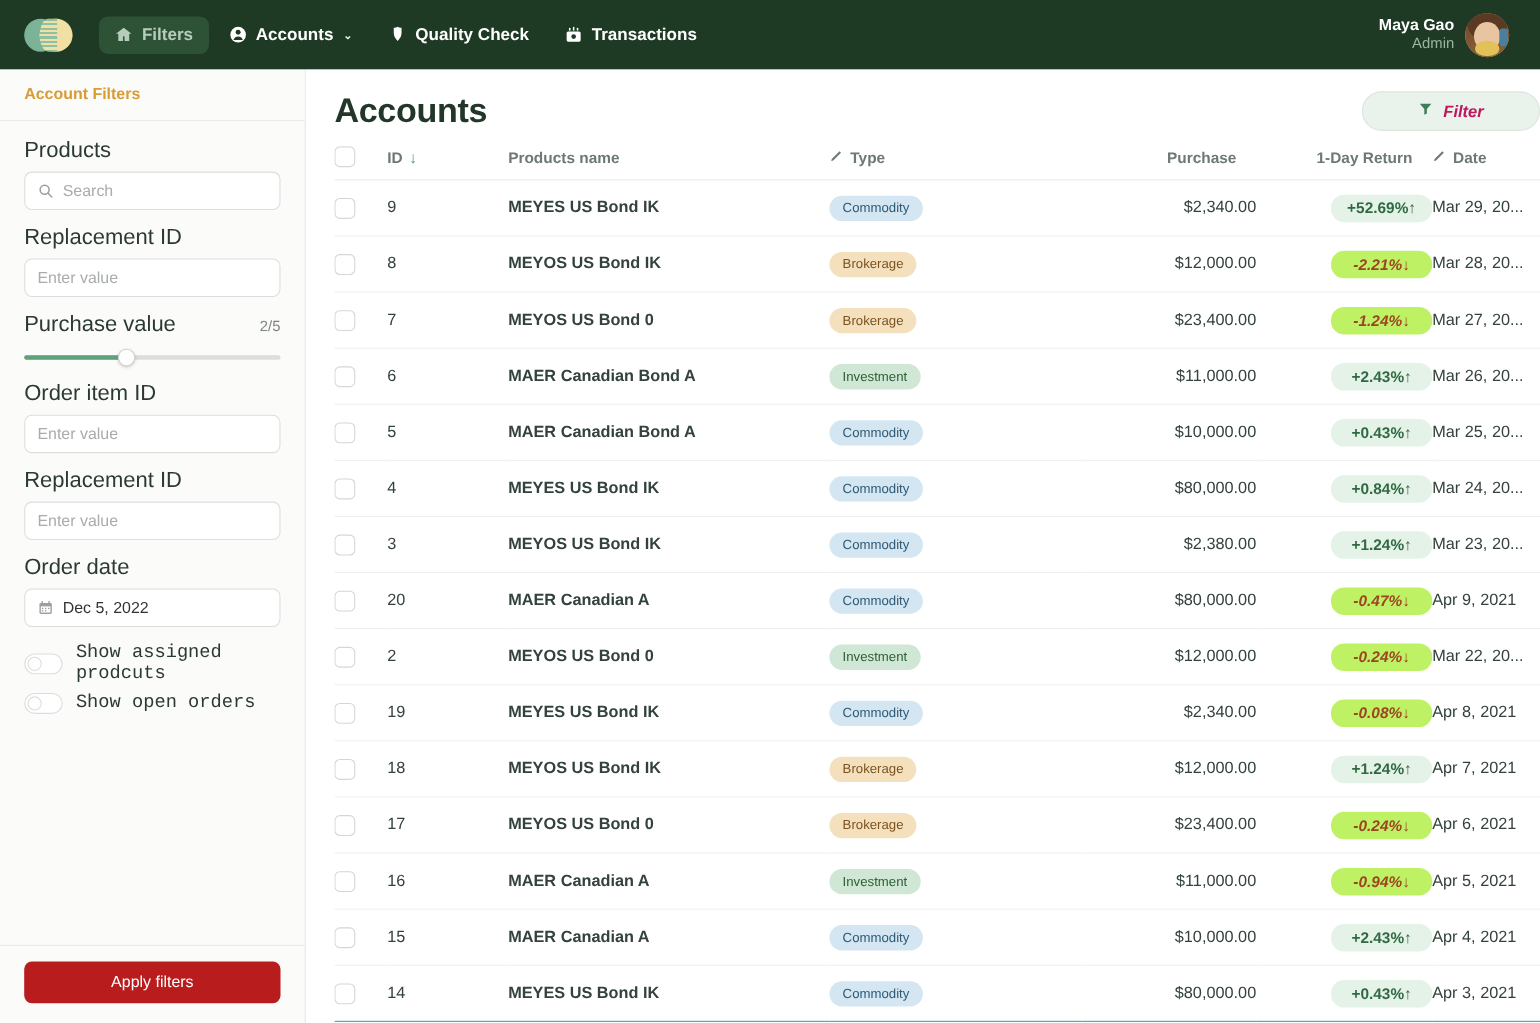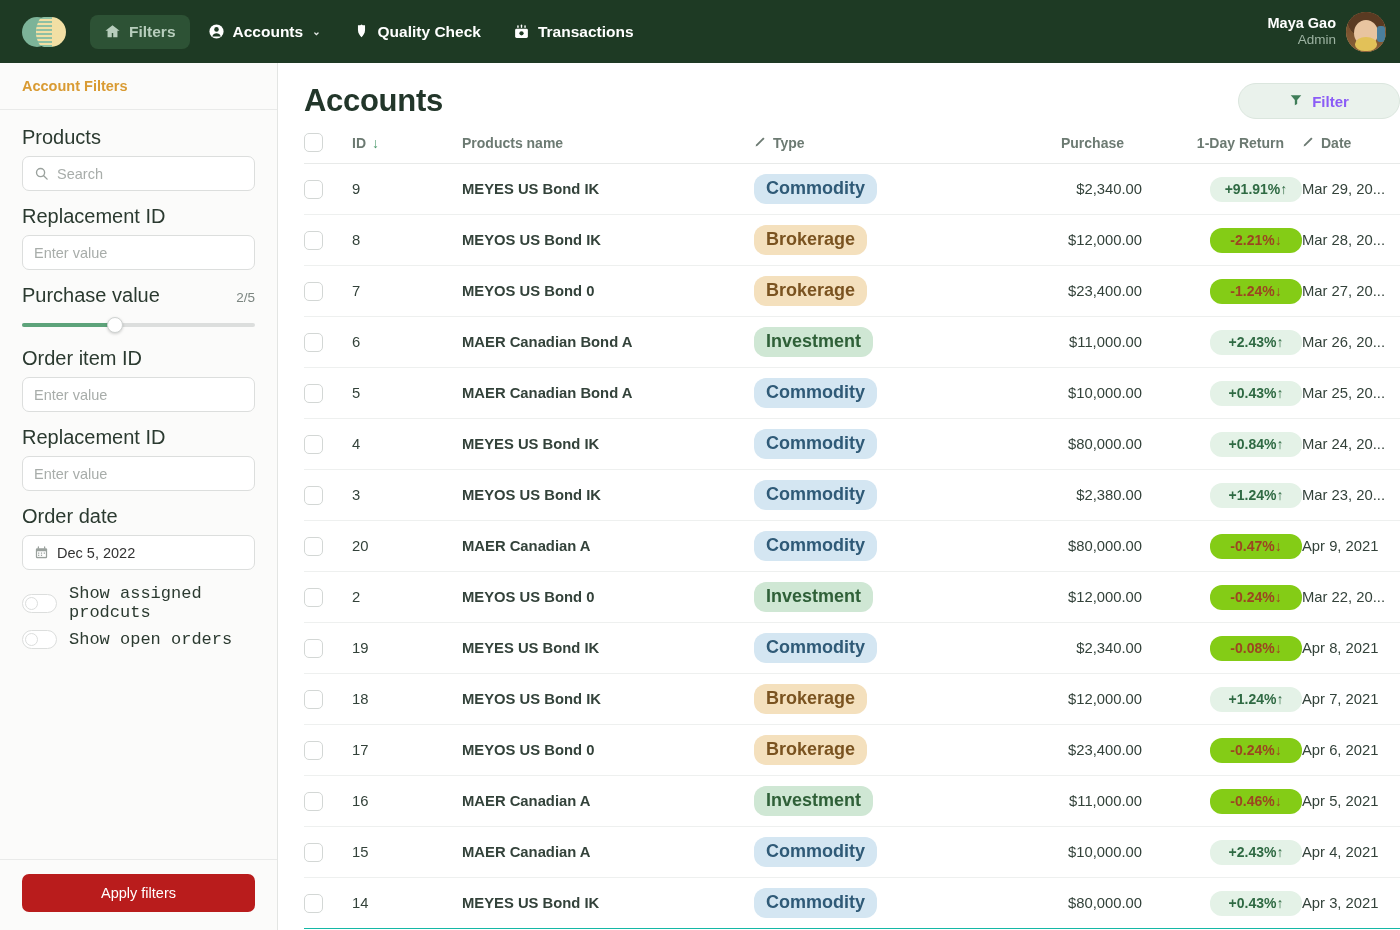--- a/index.html
+++ b/index.html
@@ -30,21 +30,21 @@
   .nav-item {
     display: flex; align-items: center; gap: 8px;
     padding: 8px 14px; border-radius: 8px; cursor: pointer;
     color: #ffffff; font-size: 15.5px; font-weight: bold; white-space: nowrap;
   }
   .nav-item.active { background: #2d5235; color: #b7cdbc; }
   .nav-item svg { display: block; }
   .nav-chev { font-size: 10px; opacity: .9; margin-left: 1px; }
 
   .user-block {
-    position: absolute; right: 14px; top: 0; height: 63px;
+    position: absolute; right: 28px; top: 0; height: 63px;
     display: flex; align-items: center; gap: 10px;
   }
   .user-text { text-align: right; line-height: 1.25; }
   .user-name { color: #fff; font-size: 14.5px; font-weight: bold; }
   .user-role { color: #9db3a2; font-size: 13.5px; }
   .avatar {
     width: 40px; height: 40px; border-radius: 50%; overflow: hidden;
     position: relative; background: #c8a878; flex: 0 0 auto;
   }
   .avatar .hair { position:absolute; inset:0; background: radial-gradient(circle at 50% 18%, #5a3a22 0 48%, transparent 49%), linear-gradient(#6b4526, #8a6038); }
@@ -107,21 +107,21 @@
   
   .main { flex: 1 1 auto; min-width: 0; display: flex; flex-direction: column; background: #fff; padding-left: 26px; }
   .main-head { display: flex; align-items: center; padding: 20px 0 14px 0; flex: 0 0 auto; }
   .page-title { font-size: 31px; font-weight: bold; color: #22362a; letter-spacing: -.3px; }
   .head-actions { margin-left: auto; display: flex; gap: 18px; padding-right: 0px; }
   .btn {
     height: 36px; border-radius: 18px; display: flex; align-items: center; justify-content: center;
     gap: 9px; font-size: 15px; font-weight: bold; cursor: pointer; border: 1px solid transparent;
     font-family: "Liberation Sans", sans-serif;
   }
-  .btn-filter { width: 162px; background: #eaf2ec; color: #8b5cf6; border-color: #dbe6de; }
+  .btn-filter { width: 162px; background: #eaf2ec; color: #be185d; border-color: #dbe6de; font-style: italic; }
   .btn-add { width: 162px; background: #4e9b6e; color: #fff; }
 
   .table-wrap { flex: 1 1 auto; min-height: 0; overflow: hidden; }
   table.tbl { width: 1126px; border-collapse: collapse; table-layout: fixed; }
   .tbl th {
     font-size: 14px; font-weight: bold; color: #6c7a72; text-align: left;
     padding: 0 0 11px 0; border-bottom: 1px solid #e8eae9; vertical-align: middle;
   }
   .th-inner { display: flex; align-items: center; gap: 6px; }
   .th-right .th-inner { justify-content: flex-end; padding-right: 18px; }
@@ -136,33 +136,33 @@
   .col-ret  { width: 160px; }
   .col-date { width: 128px; }
 
   .cbox {
     width: 19px; height: 19px; border: 1.4px solid #d3d7d5; border-radius: 5px;
     background: #fff; cursor: pointer; display: block;
   }
   .name-cell { font-weight: bold; color: #22362a; }
   .pill {
     display: inline-block; padding: 4px 12px 5px 12px; border-radius: 12px;
-    font-size: 18px; font-weight: bold; white-space: nowrap;
+    font-size: 12px; font-weight: normal; white-space: nowrap;
   }
   .pill.Commodity  { background: #d4e6f2; color: #2f5a77; }
   .pill.Brokerage  { background: #f4e0bd; color: #7a5320; }
   .pill.Investment { background: #cfe7d4; color: #2f6038; }
   .num-cell { text-align: right; padding-right: 18px; color: #3b4a41; }
   .ret-cell { text-align: right; padding-right: 18px; }
   .ret {
     display: inline-block; padding: 4px 10px 5px 10px; border-radius: 12px;
     font-size: 14px; font-weight: bold; white-space: nowrap; min-width: 92px; text-align: center;
   }
   .ret.up   { background: #e4f2e7; color: #2f6a43; }
-  .ret.down { background: #84cc16; color: #9c4521; }
+  .ret.down { background: #bef264; color: #9c4521; font-style: italic; }
   .date-cell { color: #3b4a41; padding-left: 2px; }
   .pencil { flex: 0 0 auto; }
   .sort-arrow { color: #4e9b6e; font-size: 14px; font-weight: bold; line-height: 1; }
 </style>
 </head>
 <body>
 
 <div class="app">
 
   <div class="topnav">
@@ -390,21 +390,21 @@
           </thead>
           <tbody id="tbody">
               <tr>
                 <td>
                   <span class="cbox"></span>
                 </td>
                 <td>9</td>
                 <td class="name-cell">MEYES US Bond IK</td>
                 <td><span class="pill Commodity">Commodity</span></td>
                 <td class="num-cell">$2,340.00</td>
-                <td class="ret-cell"><span class="ret up">+91.91%↑</span></td>
+                <td class="ret-cell"><span class="ret up">+52.69%↑</span></td>
                 <td class="date-cell">Mar 29, 20...</td>
               </tr>
               <tr>
                 <td>
                   <span class="cbox"></span>
                 </td>
                 <td>8</td>
                 <td class="name-cell">MEYOS US Bond IK</td>
                 <td><span class="pill Brokerage">Brokerage</span></td>
                 <td class="num-cell">$12,000.00</td>
@@ -522,21 +522,21 @@
                 <td class="date-cell">Apr 6, 2021</td>
               </tr>
               <tr>
                 <td>
                   <span class="cbox"></span>
                 </td>
                 <td>16</td>
                 <td class="name-cell">MAER Canadian A</td>
                 <td><span class="pill Investment">Investment</span></td>
                 <td class="num-cell">$11,000.00</td>
-                <td class="ret-cell"><span class="ret down">-0.46%↓</span></td>
+                <td class="ret-cell"><span class="ret down">-0.94%↓</span></td>
                 <td class="date-cell">Apr 5, 2021</td>
               </tr>
               <tr>
                 <td>
                   <span class="cbox"></span>
                 </td>
                 <td>15</td>
                 <td class="name-cell">MAER Canadian A</td>
                 <td><span class="pill Commodity">Commodity</span></td>
                 <td class="num-cell">$10,000.00</td>

